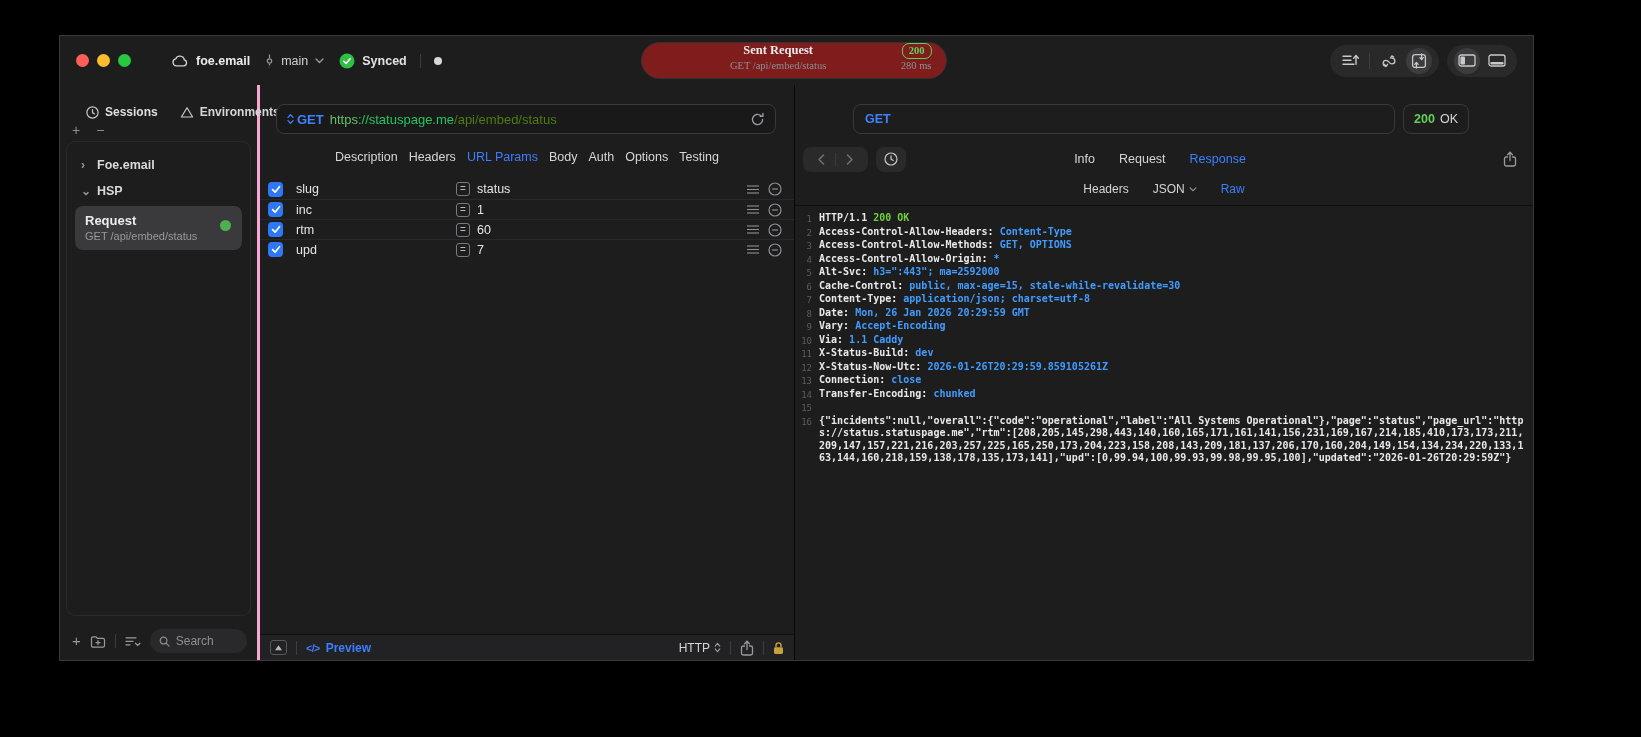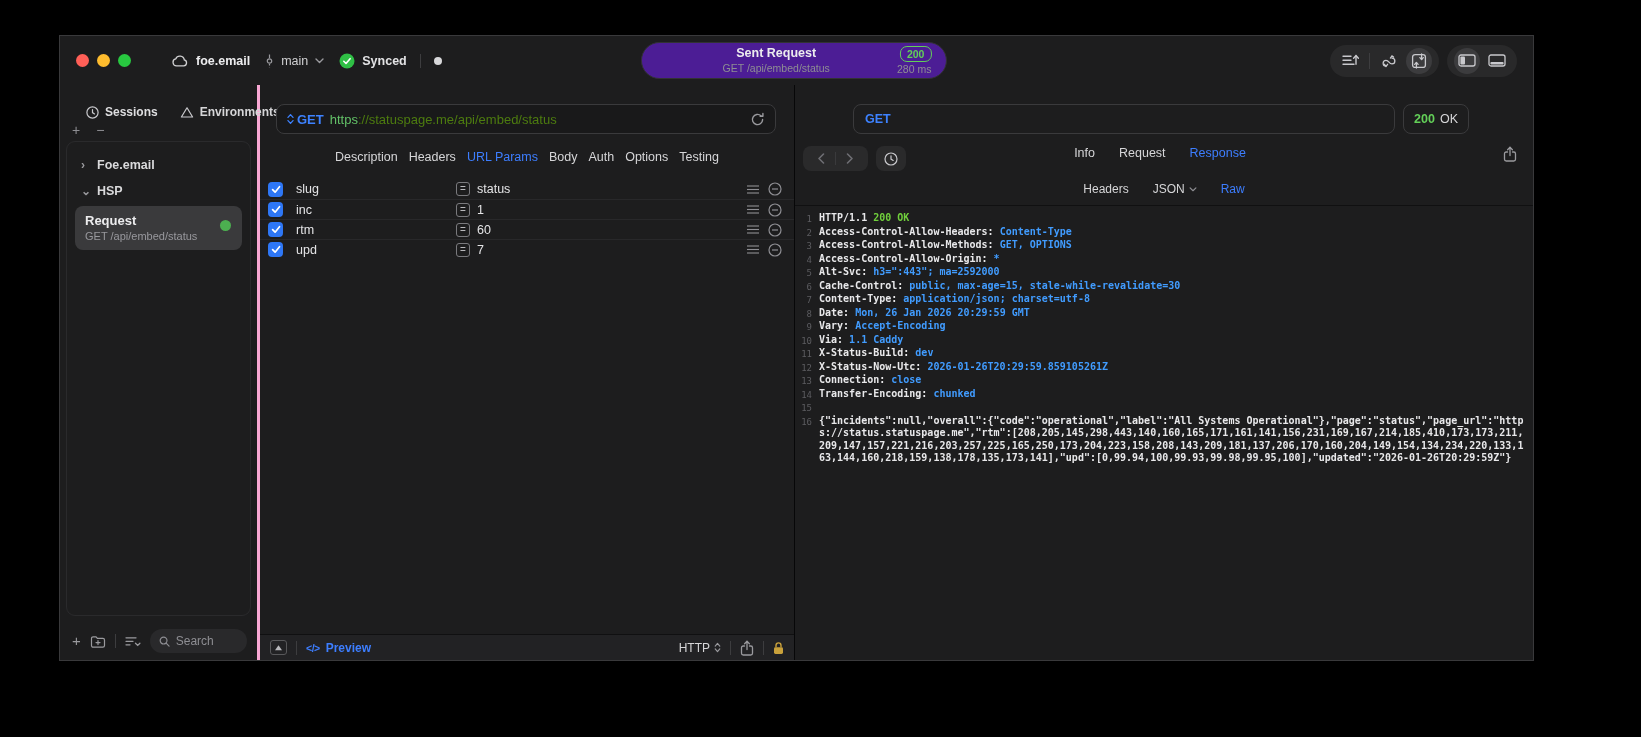--- a/index.html
+++ b/index.html
@@ -15,22 +15,22 @@
   .titlebar { height:49px; display:flex; align-items:center; padding:0 16px; position:relative; }
   .traffic { display:flex; gap:8px; margin-right:40px; }
   .tl { width:13px; height:13px; border-radius:50%; }
   .tl.red{background:#ff5f57;} .tl.yellow{background:#febc2e;} .tl.green{background:#28c840;}
   .tb-left { display:flex; align-items:center; gap:7px; font-size:12.5px; color:#d7d7d9; white-space:nowrap; }
   .tb-left .proj { font-weight:700; color:#ececee; margin-right:8px; }
   .tb-left .branch { color:#d0d0d2; }
   .tb-sep { width:1px; height:14px; background:#3d3d3f; margin:0 6px; }
   .dot { width:8px; height:8px; border-radius:50%; background:#d8d8da; }
   .tb-center { position:absolute; left:50%; top:6px; transform:translateX(-51%);
-    width:306px; height:37px; background:#4c1d95; border:1px solid #323234; border-radius:19px;
-    display:flex; align-items:center; padding:0 14px; }
+    width:306px; height:37px; background:#7f1d1d; border:1px solid #323234; border-radius:19px;
+    display:flex; align-items:flex-start; padding:0 14px;font-family:Liberation Serif, serif; }
   .tbc-main { flex:1; text-align:center; line-height:1.25; overflow:hidden; }
   .tbc-title { font-size:12.5px; font-weight:700; color:#ececee; }
   .tbc-sub { font-size:10.5px; color:#8e8e93; }
   .tbc-right { display:flex; flex-direction:column; align-items:flex-end; gap:1px; }
   .code-badge { border:1.5px solid #63cf58; color:#63cf58; font-size:10.5px; font-weight:700;
     border-radius:7px; padding:0 6px; line-height:14px; }
   .dur { font-size:10.5px; color:#8e8e93; }
   .tb-right { margin-left:auto; display:flex; gap:8px; align-items:center; }
   .icon-pill { background:#29292a; border-radius:16px; height:32px; display:flex; align-items:center; padding:0 7px; gap:4px; color:#c9c9cd; }
   .ip-btn { width:26px; height:26px; border-radius:50%; display:flex; align-items:center; justify-content:center; }
@@ -56,21 +56,21 @@
   .sb-bottom { height:36px; display:flex; align-items:center; gap:9px; padding:0 10px 2px 12px; color:#9a9a9e; }
   .sb-bottom .g { font-size:15px; line-height:12px; }
   .sb-bdiv { width:1px; height:14px; background:#3d3d3f; }
   .search-pill { flex:1; height:24px; background:#29292b; border-radius:13px; display:flex; align-items:center; gap:6px; padding:0 9px; }
   .search-pill input { background:transparent; border:0; outline:0; color:#cfcfd1; font-size:12px; width:100%; font-family:"Liberation Sans",sans-serif; }
   .search-pill input::placeholder { color:#8e8e93; }
   
   .url-bar { margin:19px 18px 0 16px; height:30px; border:1px solid #3a3a3c; border-radius:8px; background:#19191a;
     display:flex; align-items:center; padding:0 10px; gap:6px; font-size:13px; }
   .method { color:#3d82ff; font-weight:700; display:flex; align-items:center; gap:3px; }
-  .u-scheme{color:#63c168;} .u-host{color:#4d7c0f;} .u-path{color:#4d7c0f;}
+  .u-scheme{color:#63c168;} .u-host{color:#22c55e;} .u-path{color:#4d7c0f;}
   .refresh { margin-left:auto; color:#9a9a9e; }
   .req-tabs { display:flex; justify-content:center; gap:11px; margin-top:16px; font-size:12.5px; color:#d6d6d8; }
   .req-tabs span { cursor:default; }
   .tab-active { color:#3d7eff !important; }
   .ptable { margin-top:15px; }
   .p-head { display:flex; padding:0 12px 4px 8px; font-size:12px; color:#8e8e93; }
   .p-head .c1 { width:28px; }
   .p-head .c2 { width:160px; }
   .p-row { display:flex; align-items:center; height:20px; padding:0 12px 0 8px; border-top:1px solid #28282a; font-size:12.5px; color:#e4e4e6; }
   .p-row:first-of-type { border-top:none; }
@@ -91,21 +91,21 @@
   .f-right { margin-left:auto; display:flex; align-items:center; gap:9px; }
   .http-sel { display:flex; align-items:center; gap:4px; color:#d6d6d8; }
   
   .resp-top { display:flex; gap:8px; margin:19px 64px 0 58px; }
   .resp-url { flex:1; height:30px; border:1px solid #3a3a3c; border-radius:8px; display:flex; align-items:center;
     padding:0 11px; font-size:12.5px; color:#4596ff; white-space:nowrap; overflow:hidden; gap:5px; }
   .resp-url .m { font-weight:700; color:#3d82ff; }
   .resp-status { height:30px; border:1px solid #3a3a3c; border-radius:8px; display:flex; align-items:center; padding:0 10px; gap:5px; font-size:12.5px; }
   .resp-status .c { color:#63cf58; font-weight:700; }
   .resp-status .t { color:#d6d6d8; }
-  .resp-nav { position:relative; height:26px; margin:12px 16px 0 8px; display:flex; }
+  .resp-nav { position:relative; height:26px; margin:12px 16px 0 8px; display:flex; align-items:center; }
   .nav-pill { background:#2a2a2b; border-radius:8px; height:25px; display:flex; align-items:center; padding:0 4px; color:#6e6e73; }
   .nav-btn { width:28px; height:21px; display:flex; align-items:center; justify-content:center; }
   .nav-div { width:1px; height:13px; background:#3a3a3c; }
   .hist-btn { background:#2a2a2b; border-radius:8px; height:25px; width:30px; margin-left:8px; display:flex; align-items:center; justify-content:center; color:#c9c9cd; }
   .resp-tabs { position:absolute; left:50%; transform:translateX(-50%); display:flex; gap:24px; font-size:12.5px; color:#d6d6d8; }
   .resp-share { margin-left:auto; color:#9a9a9e; }
   .resp-subtabs { display:flex; justify-content:center; align-items:center; gap:24px; margin-top:8px; font-size:12px; color:#d6d6d8; height:18px; }
   .subtab-json { display:flex; align-items:center; gap:4px; }
   .subtab-json svg { color:#8e8e93; }
   .resp-divider { border-top:1px solid #101011; margin-top:7px; }

